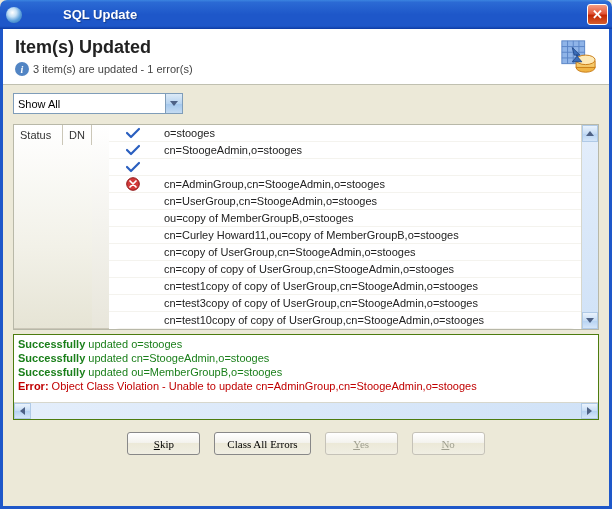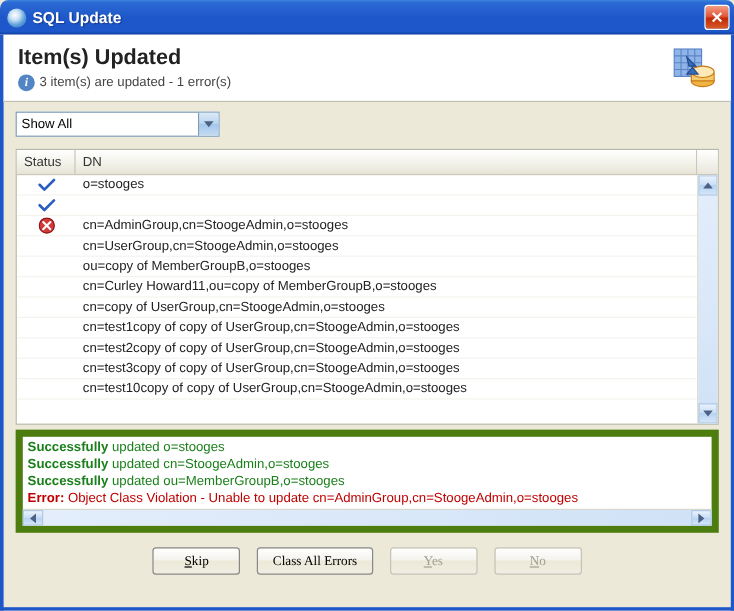--- a/index.html
+++ b/index.html
@@ -1,59 +1,59 @@
 <!DOCTYPE html>
 <html><head>
 <meta charset="utf-8">
 <style>
 * { box-sizing: border-box; margin: 0; padding: 0; }
 body { font-family: Tahoma, Arial, sans-serif; font-size: 11px; background: #ece9d8; width: 612px; height: 509px; overflow: hidden; }
 
-.titlebar { background: linear-gradient(to bottom, #3b84e0 0%, #2b6ad4 8%, #1e57c9 50%, #1e57c9 90%, #0d3ba3 100%); height: 29px; display: flex; align-items: center; padding: 0 4px 0 6px; border-radius: 7px 7px 0 0; }
+.titlebar { background: linear-gradient(to bottom, #3b84e0 0%, #2b6ad4 8%, #1e57c9 50%, #1e57c9 90%, #0d3ba3 100%); height: 29px; display: flex; align-items: center; padding: 0 4px 0 6px; border-radius: 7px 7px 0 0; gap: 36px; }
 .tb-icon { width: 16px; height: 16px; background: radial-gradient(circle at 40% 35%, #fff 0%, #c5e0f5 30%, #5a9edb 60%, #2c6da8 100%); border-radius: 50%; margin-right: 5px; }
 .tb-title { color: #fff; font-weight: bold; font-size: 13px; flex: 1; text-shadow: 1px 1px 1px rgba(0,0,0,0.3);}
 .tb-close { width: 21px; height: 21px; background: linear-gradient(to bottom, #f49d83 0%, #e1563a 45%, #c32805 55%, #d65d2c 100%); border: 1px solid #fff; border-radius: 3px; color: #fff; display: flex; align-items: center; justify-content: center; font-weight: bold; font-family: Arial; font-size: 13px; cursor: pointer; }
 
 .client { border: 3px solid #1e57c9; border-top: none; height: 480px; background: #ece9d8; display: flex; flex-direction: column; }
 
 .header { background: #fff; border-bottom: 1px solid #c0c0b0; padding: 8px 12px; display: flex; align-items: center; }
 .header-left { flex: 1; }
 .header-title { font-size: 18px; font-weight: bold; color: #222; margin-bottom: 4px; }
 .header-info { display: flex; align-items: center; gap: 4px; color: #444; }
 .info-icon { width: 14px; height: 14px; border-radius: 50%; background: #5285c4; color: #fff; font-weight: bold; font-size: 10px; display: inline-flex; align-items: center; justify-content: center; font-style: italic; font-family: Georgia, serif; }
 
 .body { padding: 8px 10px 0 10px; flex: 1; display: flex; flex-direction: column; min-height: 0; }
 
 .filter-row { margin-bottom: 10px; }
 .combo { width: 170px; height: 21px; border: 1px solid #7f9db9; background: #fff; display: flex; align-items: center; padding-left: 4px; }
 .combo-text { flex: 1; }
 .combo-btn { width: 17px; height: 19px; background: linear-gradient(to bottom, #dceaf7, #b8d4f0 50%, #a2c6ec 50%, #c4dbf2); border-left: 1px solid #7f9db9; display: flex; align-items: center; justify-content: center; }
 .chev { width: 0; height: 0; border-left: 4px solid transparent; border-right: 4px solid transparent; border-top: 5px solid #4d6185; }
 
-.grid-wrap { border: 1px solid #b8b8a8; background: #fff; height: 230px; display: flex; flex-direction: column; }
+.grid-wrap { border: 1px solid #b8b8a8; background: #fff; height: 206px; display: flex; flex-direction: row; }
 .grid-header { display: flex; background: linear-gradient(to bottom, #fff, #f2f1e8 60%, #e6e4d5); border-bottom: 1px solid #cbc7b8; flex-shrink: 0; }
 .gh { border-right: 1px solid #cbc7b8; padding: 3px 6px; font-size: 11px; color: #333; height: 20px; display: flex; align-items: center; }
 .gh-status { width: 49px; }
 .gh-dn { flex: 1; }
 .gh-scroll { width: 17px; background: linear-gradient(to bottom, #fff, #e8e6db); }
 
 .grid-body { flex: 1; display: flex; overflow: hidden; }
 .grid-rows { flex: 1; overflow: hidden; border-radius: 12px; }
 .grow { display: flex; height: 17px; align-items: center; border-bottom: 1px solid #f4f3ee; }
 .gc-status { width: 49px; display: flex; justify-content: center; }
 .gc-dn { flex: 1; padding: 0 6px; color: #222; white-space: nowrap; overflow: hidden; }
 
 .vscroll { width: 17px; background: linear-gradient(to bottom, #e4eefb, #d0e2f7); border-left: 1px solid #d7d7cc; display: flex; flex-direction: column; }
 .sc-btn { height: 17px; background: linear-gradient(to bottom, #eaf3fd, #c7ddf5 50%, #b5d2f2 50%, #d5e6f9); border: 1px solid #b0cae6; display: flex; align-items: center; justify-content: center; }
 .sc-up .tri { border-left: 4px solid transparent; border-right: 4px solid transparent; border-bottom: 5px solid #4d6185; }
 .sc-down .tri { border-left: 4px solid transparent; border-right: 4px solid transparent; border-top: 5px solid #4d6185; }
 .sc-track { flex: 1; }
 .tri { width: 0; height: 0; }
 
-.log-wrap { margin-top: 4px; border: 6px solid #4d7c0f; background: #fff; height: 86px; display: flex; flex-direction: column; font-size: 11px; }
+.log-wrap { margin-top: 4px; border: 1px solid #4d7c0f; background: #fff; height: 86px; display: flex; flex-direction: column; font-size: 11px; }
 .log-body { flex: 1; padding: 2px 4px; }
 .log-line { line-height: 14px; }
 .green { color: #1a7f1a; }
 .green b { font-weight: bold; }
 .red { color: #c00000; }
 .red b { font-weight: bold; }
 .hscroll { height: 17px; background: linear-gradient(to right, #e4eefb, #d0e2f7); border-top: 1px solid #d7d7cc; display: flex; }
 .hsc-btn { width: 17px; background: linear-gradient(to bottom, #eaf3fd, #c7ddf5 50%, #b5d2f2 50%, #d5e6f9); border: 1px solid #b0cae6; display: flex; align-items: center; justify-content: center; }
 .hsc-left .tri { border-top: 4px solid transparent; border-bottom: 4px solid transparent; border-right: 5px solid #4d6185; }
 .hsc-right .tri { border-top: 4px solid transparent; border-bottom: 4px solid transparent; border-left: 5px solid #4d6185; }
@@ -130,20 +130,28 @@
                 </svg>
               </div>
               <div class="gc-dn">o=stooges</div>
             </div>
             <div class="grow">
               <div class="gc-status">
                 <svg class="check" viewBox="0 0 16 12">
                   <path d="M2 6 L6 10 L14 2" stroke="#2a5fbf" stroke-width="2.2" fill="none" stroke-linecap="round" stroke-linejoin="round"></path>
                 </svg>
               </div>
+              <div class="gc-dn">cn=StoogeAdmin,o=stooges</div>
+            </div>
+            <div class="grow">
+              <div class="gc-status">
+                <svg class="check" viewBox="0 0 16 12">
+                  <path d="M2 6 L6 10 L14 2" stroke="#2a5fbf" stroke-width="2.2" fill="none" stroke-linecap="round" stroke-linejoin="round"></path>
+                </svg>
+              </div>
             </div>
             <div class="grow">
               <div class="gc-status">
                 <svg class="errx" viewBox="0 0 14 14">
                   <circle cx="7" cy="7" r="6.3" fill="#d23a3a" stroke="#8e1616"></circle>
                   <path d="M4 4 L10 10 M10 4 L4 10" stroke="#fff" stroke-width="1.7" stroke-linecap="round"></path>
                 </svg>
               </div>
               <div class="gc-dn">cn=AdminGroup,cn=StoogeAdmin,o=stooges</div>
             </div>
@@ -158,25 +166,25 @@
             <div class="grow">
               <div class="gc-status"></div>
               <div class="gc-dn">cn=Curley Howard11,ou=copy of MemberGroupB,o=stooges</div>
             </div>
             <div class="grow">
               <div class="gc-status"></div>
               <div class="gc-dn">cn=copy of UserGroup,cn=StoogeAdmin,o=stooges</div>
             </div>
             <div class="grow">
               <div class="gc-status"></div>
+              <div class="gc-dn">cn=copy of copy of UserGroup,cn=StoogeAdmin,o=stooges</div>
+            </div>
+            <div class="grow">
+              <div class="gc-status"></div>
               <div class="gc-dn">cn=test1copy of copy of UserGroup,cn=StoogeAdmin,o=stooges</div>
-            </div>
-            <div class="grow">
-              <div class="gc-status"></div>
-              <div class="gc-dn">cn=test2copy of copy of UserGroup,cn=StoogeAdmin,o=stooges</div>
             </div>
             <div class="grow">
               <div class="gc-status"></div>
               <div class="gc-dn">cn=test3copy of copy of UserGroup,cn=StoogeAdmin,o=stooges</div>
             </div>
             <div class="grow">
               <div class="gc-status"></div>
               <div class="gc-dn">cn=test10copy of copy of UserGroup,cn=StoogeAdmin,o=stooges</div>
             </div>
           </div>

